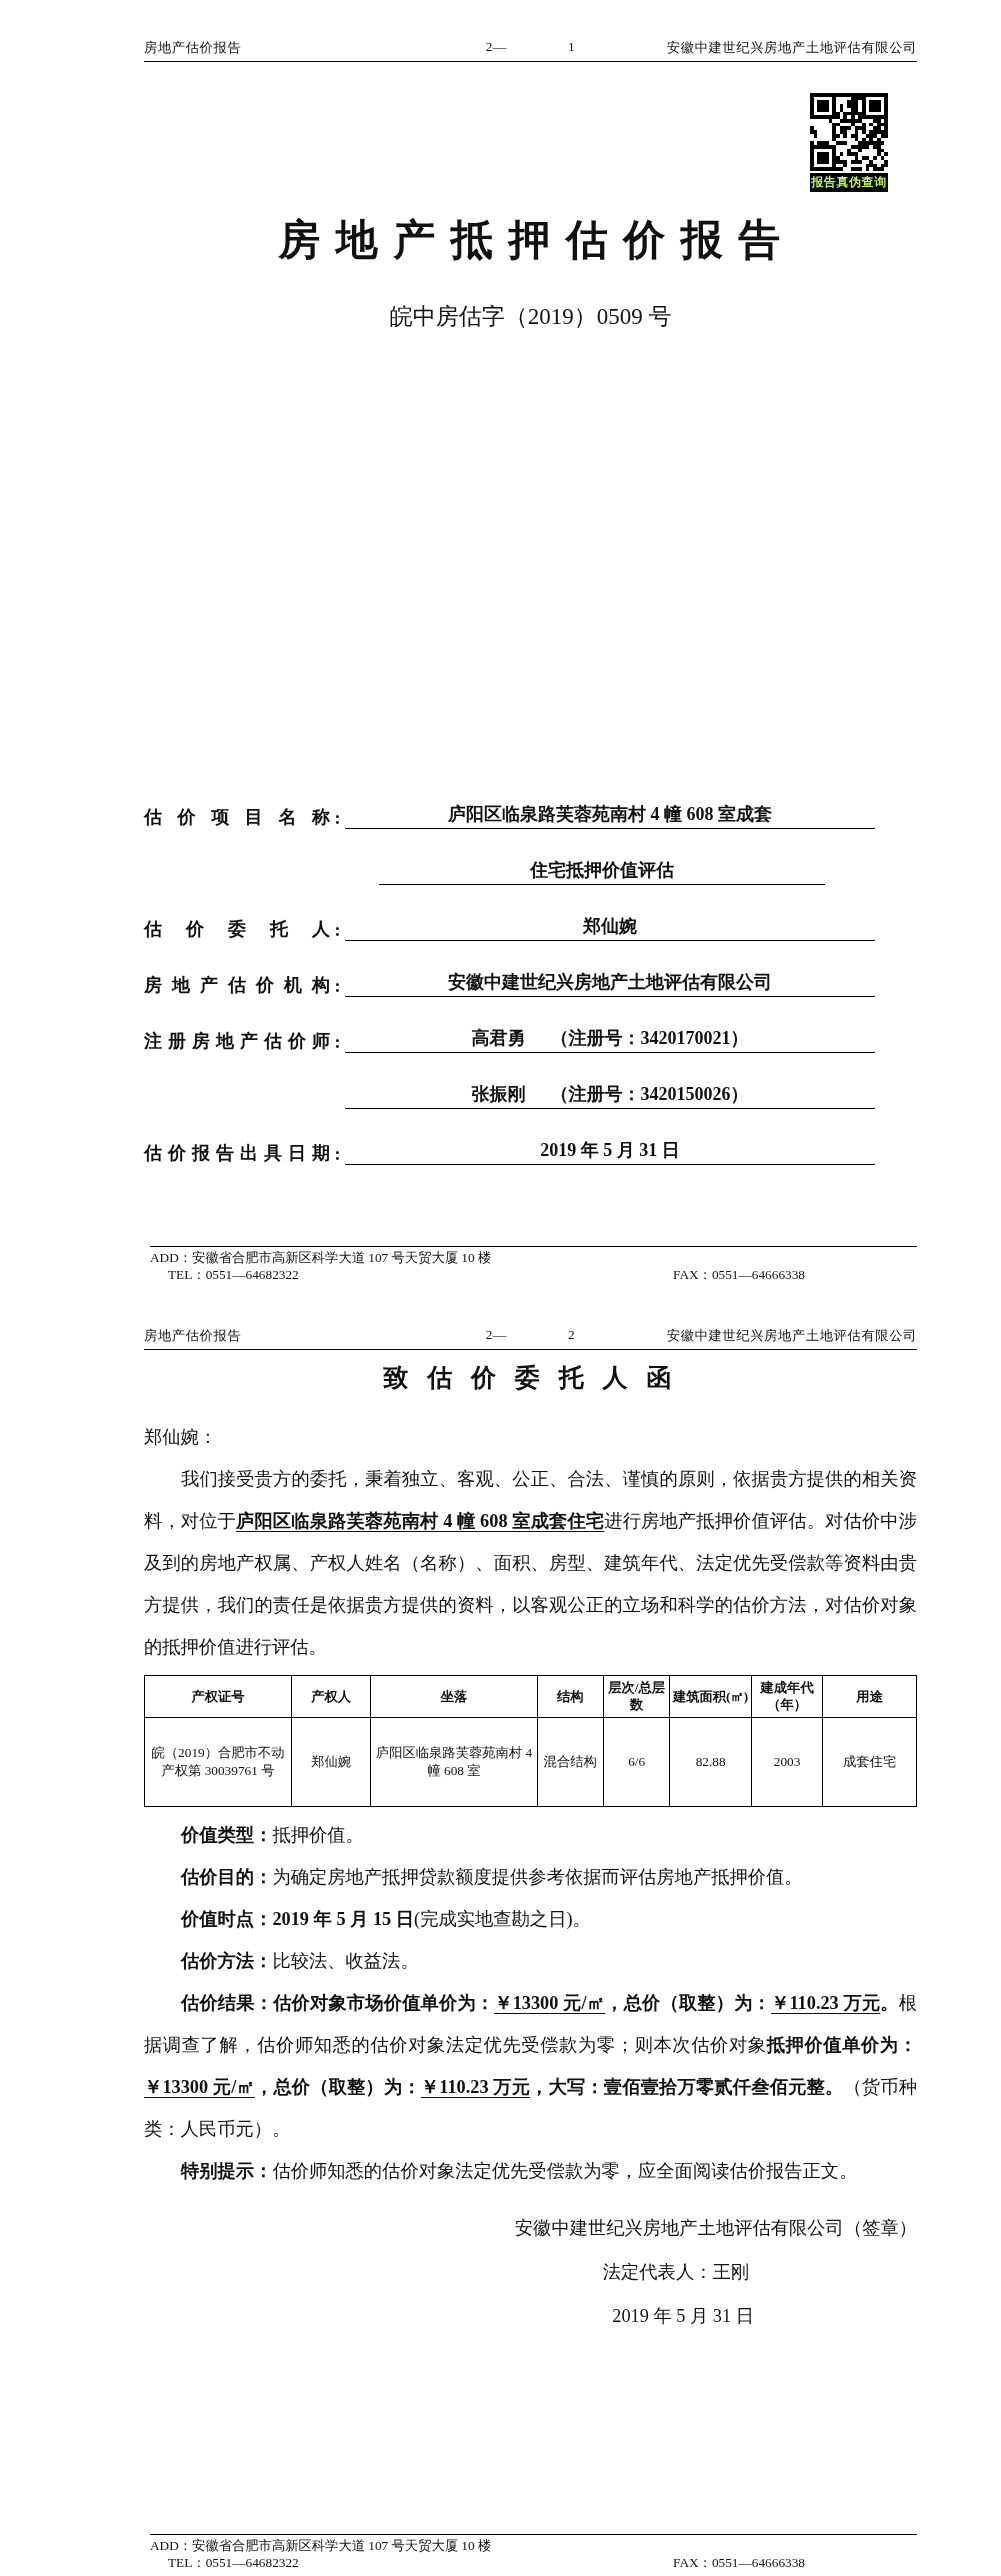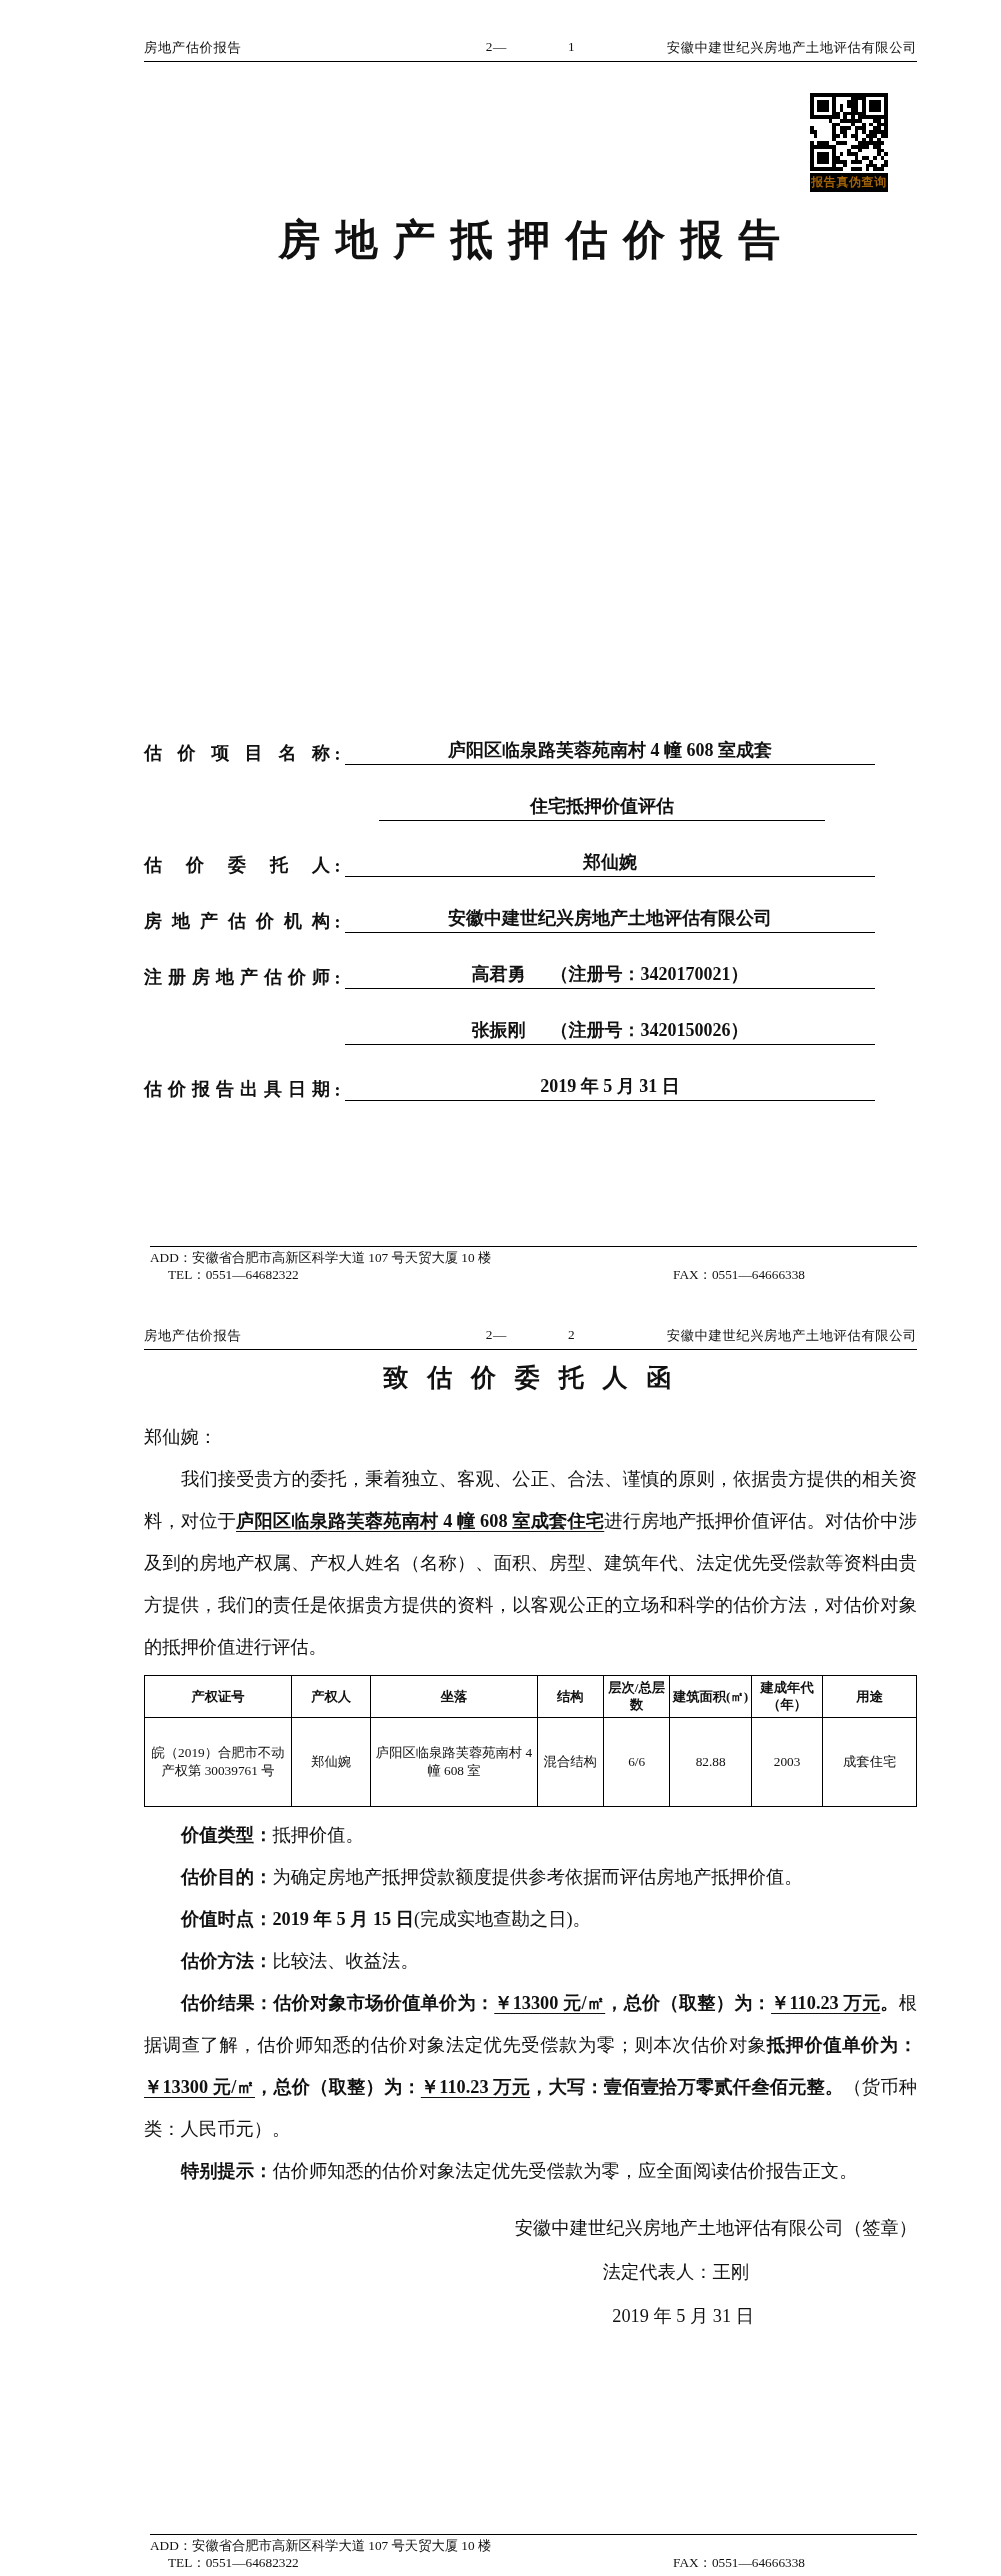--- a/index.html
+++ b/index.html
@@ -11,21 +11,21 @@
   
   .hdr { position:relative; display:flex; justify-content:space-between;
          padding-top:39px; font-size:13.3px; letter-spacing:0.6px; }
   .hdr-center { position:absolute; left:0; right:0; top:39px; text-align:center; }
   .pgno { margin-left:61px; }
   .hdr-line { border-bottom:1.3px solid #000; padding-top:3.8px; }
 
   
   .qr-wrap { position:absolute; top:93px; right:114px; width:78px; text-align:center; }
   .qr-wrap svg { display:block; width:78px; height:78px; }
-  .qr-label { background:#000; color:#a16207; font-size:12px; line-height:19px;
+  .qr-label { background:#000; color:#bef264; font-size:12px; line-height:19px;
               font-weight:bold; margin-top:1.9px; white-space:nowrap; letter-spacing:0.6px; }
 
   
   .title { margin:150px 0 0; text-align:center; font-size:42px; font-weight:bold;
            letter-spacing:2.5px; white-space:nowrap; }
   .doc-no { text-align:center; font-size:23px; margin-top:33px; }
 
   .form { margin-top:441px; font-size:18px; font-weight:bold; }
   .form-row { display:flex; align-items:flex-end; height:56px; }
   .f-label { width:186px; text-align:justify; text-align-last:justify; }
@@ -322,20 +322,21 @@
             <rect x="15" y="20" width="1" height="1"></rect>
             <rect x="17" y="20" width="1" height="1"></rect>
             <rect x="18" y="20" width="1" height="1"></rect>
             <rect x="19" y="20" width="1" height="1"></rect>
           </svg>
       </div>
       <div class="qr-label">报告真伪查询</div>
     </div>
 
     <h1 class="title">房 地 产 抵 押 估 价 报 告</h1>
+    <div class="doc-no">皖中房估字（2019）0509 号</div>
 
     <div class="form">
       <div class="form-row">
         <div class="f-label">估价项目名称</div>
         <div class="f-colon">:</div>
         <div class="f-value">庐阳区临泉路芙蓉苑南村 4 幢 608 室成套</div>
       </div>
       <div class="form-row cont">
         <div class="f-value">住宅抵押价值评估</div>
       </div>

